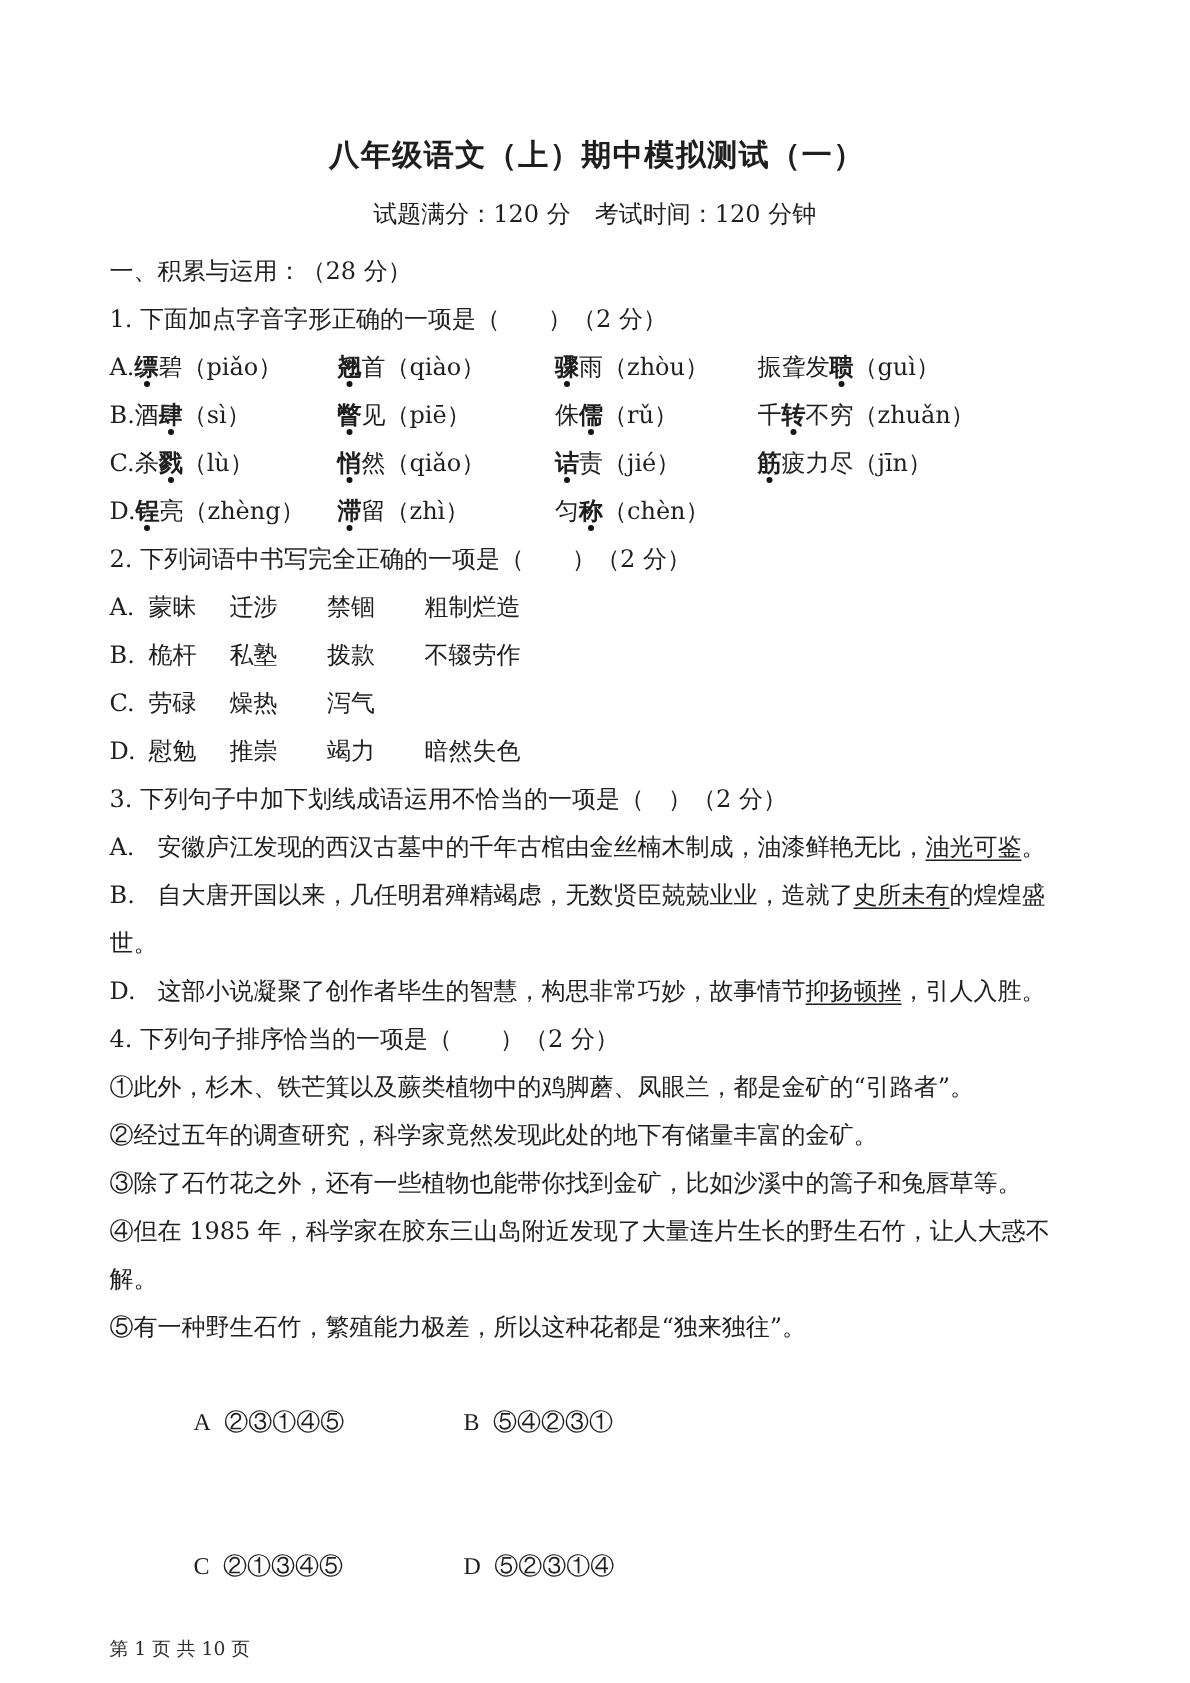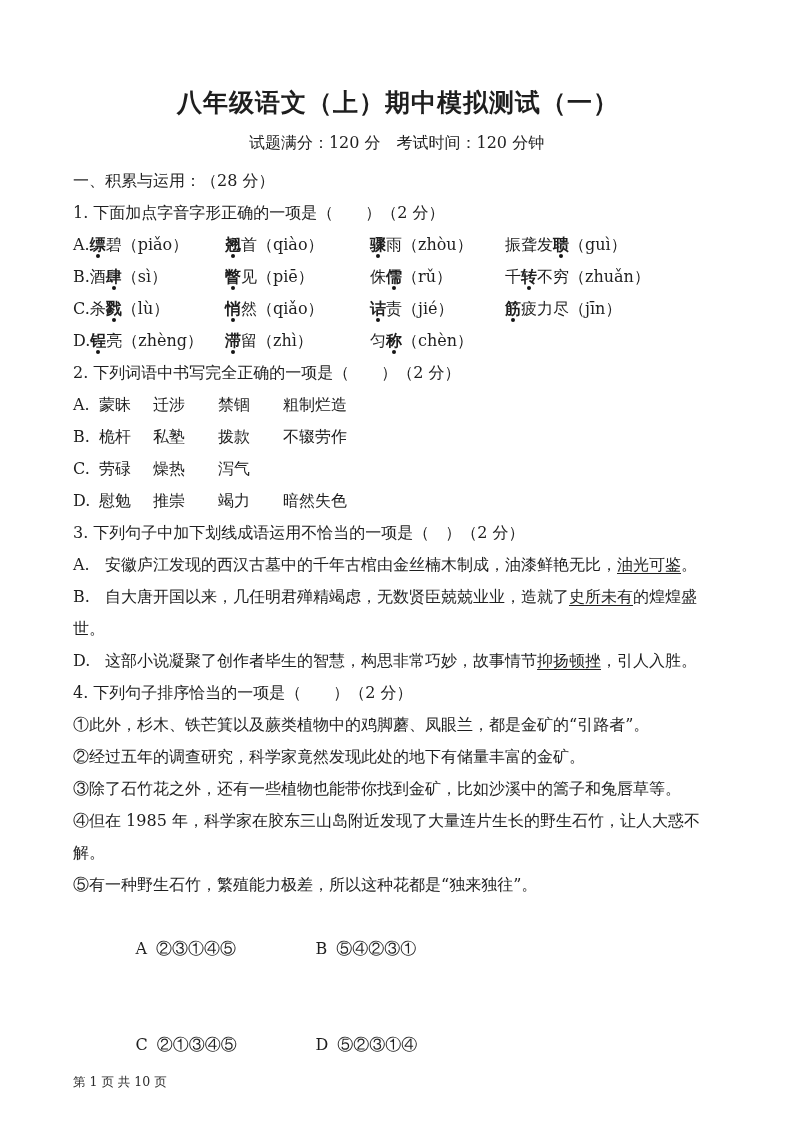--- a/index.html
+++ b/index.html
@@ -10,21 +10,21 @@
     color:#1e1e1e;
     font-family:"DejaVu Serif","Liberation Serif",serif;
     overflow:hidden;
     box-sizing:border-box;
   }
   .title{
     margin:88px 16px 0 0;
     text-align:center;
     font-family:"DejaVu Sans","Liberation Sans",sans-serif;
     font-weight:700;
-    font-size:25px;
+    font-size:20px;
     line-height:30px;
     letter-spacing:1px;
     padding-left:19px;
   }
   .subtitle{
     margin:13px 0 10px 0;
     text-align:center;
     font-size:16px;
     line-height:24px;
   }
@@ -45,26 +45,26 @@
     width:4px;height:4px;border-radius:50%;
     background:#151515;
     transform:translateX(-50%);
   }
   
   .q2-row{display:grid;grid-template-columns:26px 54px 65px 65px 1fr;font-size:16px;line-height:32px;}
   
   .opt-label{display:inline-block;min-width:32px;}
   .u{text-decoration:underline;text-underline-offset:3px;text-align:right;}
   
-  .choices{padding-left:32px;}
+  .choices{padding-left:32px;font-family:Liberation Serif, serif;}
   .choice{display:inline-block;width:180px;}
   .choice .ch-label{margin-right:9px;}
   .footer{
     position:absolute;
-    left:73px;bottom:31px;
+    left:73px;bottom:14px;
     font-size:12.5px;
     color:#2c2c2c;
   }
 </style>
 </head>
 <body>
 
 <div class="page">
 
   <h1 class="title">八年级语文（上）期中模拟测试（一）</h1>

